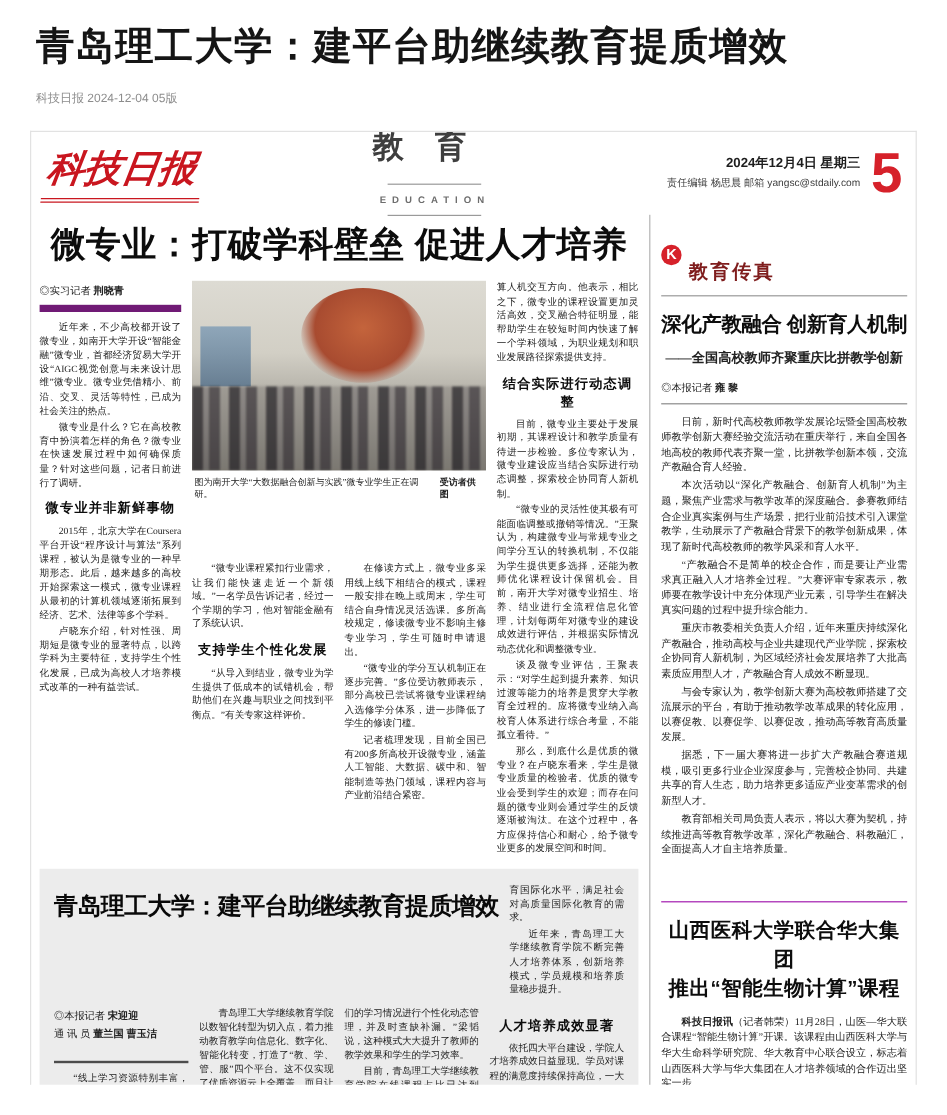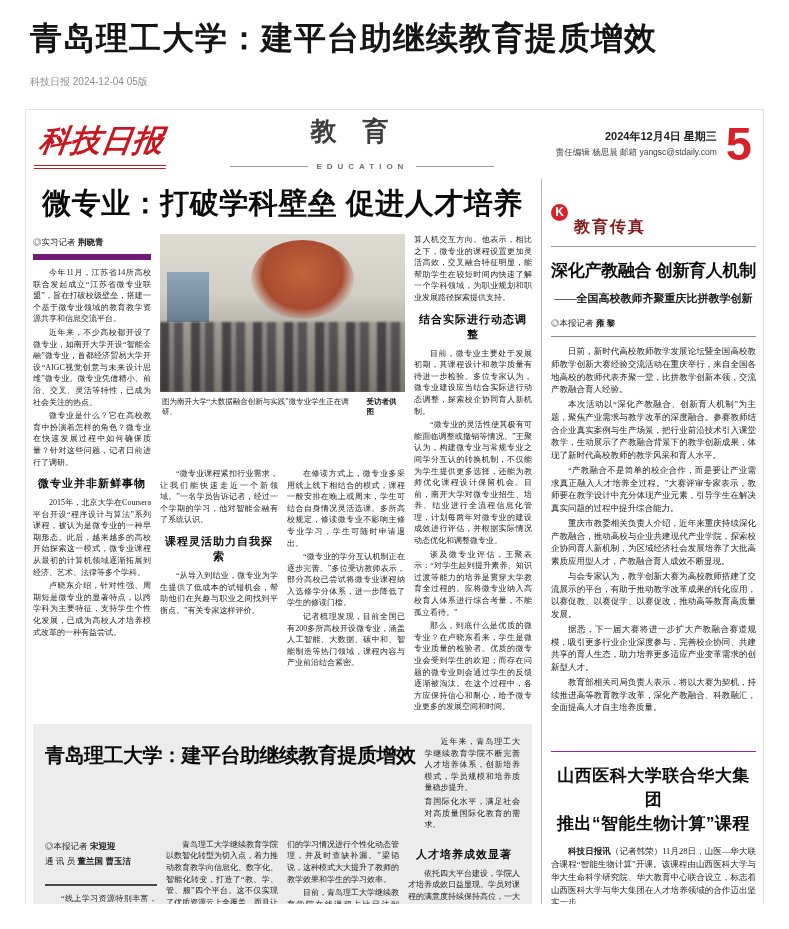--- a/index.html
+++ b/index.html
@@ -21,21 +21,21 @@
     border:1px solid #e2e2e2; border-bottom:none;
     background:#fff; padding:4px 7px 0 7px; overflow:hidden;
   }
   .masthead { display:flex; align-items:center; height:60px; padding:2px 4px; }
   .logo {
     color:#c9161f; font-family:"DejaVu Serif", serif; font-size:31px; font-weight:bold; font-style:italic;
     transform:skewX(-8deg); border-bottom:4px double #c9161f; padding:0 6px 3px 2px; white-space:nowrap;
   }
   .mast-center { flex:1; text-align:center; }
   .mast-cn { display:inline-block; font-size:26px; font-weight:900; color:#3e3e3e; letter-spacing:26px; line-height:1.1; }
-  .mast-en-row { display:flex; align-items:center; justify-content:center; gap:8px; margin-top:16px; }
+  .mast-en-row { display:flex; align-items:center; justify-content:center; gap:8px; margin-top:16px;flex-direction:column; }
   .mast-en-line { width:78px; height:1px; background:#9a9a9a; }
   .mast-en { font-size:8px; letter-spacing:5px; color:#6e6e6e; font-weight:bold; }
   .mast-right { text-align:right; line-height:1.6; margin-right:9px; white-space:nowrap; }
   .mast-date { font-size:11px; font-weight:bold; color:#1d1d1d; }
   .mast-editor { font-size:8.5px; color:#3c3c3c; }
   .page-no { font-size:47px; font-weight:900; color:#d6212a; line-height:0.95; }
 
   
   .content { display:flex; margin-top:5px; }
   .main-left { width:508px; padding-right:9px; }
@@ -117,21 +117,20 @@
 
     <div class="main-left">
       <div class="main-headline">微专业：打破学科壁垒 促进人才培养</div>
 
       <div class="main-grid">
         <div class="mg-c1">
           <div class="byline">
             <span>◎实习记者</span>
             <b>荆晓青</b>
           </div>
-          <p class="art">今年11月，江苏省14所高校联合发起成立“江苏省微专业联盟”，旨在打破校级壁垒，搭建一个基于微专业领域的教育教学资源共享和信息交流平台。</p>
           <p class="art">近年来，不少高校都开设了微专业，如南开大学开设“智能金融”微专业，首都经济贸易大学开设“AIGC视觉创意与未来设计思维”微专业。微专业凭借精小、前沿、交叉、灵活等特性，已成为社会关注的热点。</p>
           <p class="art">微专业是什么？它在高校教育中扮演着怎样的角色？微专业在快速发展过程中如何确保质量？针对这些问题，记者日前进行了调研。</p>
           <div class="subhead">微专业并非新鲜事物</div>
           <p class="art">2015年，北京大学在Coursera平台开设“程序设计与算法”系列课程，被认为是微专业的一种早期形态。此后，越来越多的高校开始探索这一模式，微专业课程从最初的计算机领域逐渐拓展到经济、艺术、法律等多个学科。</p>
           <p class="art">卢晓东介绍，针对性强、周期短是微专业的显著特点，以跨学科为主要特征，支持学生个性化发展，已成为高校人才培养模式改革的一种有益尝试。</p>
         </div>
 
         <div class="mg-photo">
           <div class="photo-box">
             <div class="ph-elephant"></div>
@@ -139,21 +138,21 @@
             <div class="ph-crowd"></div>
           </div>
           <div class="photo-caption">
             <span>图为南开大学“大数据融合创新与实践”微专业学生正在调研。</span>
             <span class="photo-credit">受访者供图</span>
           </div>
         </div>
 
         <div class="mg-c2">
           <p class="art">“微专业课程紧扣行业需求，让我们能快速走近一个新领域。”一名学员告诉记者，经过一个学期的学习，他对智能金融有了系统认识。</p>
-          <div class="subhead">课程灵活助力自我探索</div>
+          <div class="subhead">支持学生个性化发展</div>
           <p class="art">“从导入到结业，微专业为学生提供了低成本的试错机会，帮助他们在兴趣与职业之间找到平衡点。”有关专家这样评价。</p>
         </div>
 
         <div class="mg-c3">
           <p class="art">在修读方式上，微专业多采用线上线下相结合的模式，课程一般安排在晚上或周末，学生可结合自身情况灵活选课。多所高校规定，修读微专业不影响主修专业学习，学生可随时申请退出。</p>
           <p class="art">“微专业的学分互认机制正在逐步完善。”多位受访教师表示，部分高校已尝试将微专业课程纳入选修学分体系，进一步降低了学生的修读门槛。</p>
           <p class="art">记者梳理发现，目前全国已有200多所高校开设微专业，涵盖人工智能、大数据、碳中和、智能制造等热门领域，课程内容与产业前沿结合紧密。</p>
         </div>
 
         <div class="mg-c4">
@@ -163,22 +162,22 @@
           <p class="art">“微专业的灵活性使其极有可能面临调整或撤销等情况。”王聚认为，构建微专业与常规专业之间学分互认的转换机制，不仅能为学生提供更多选择，还能为教师优化课程设计保留机会。目前，南开大学对微专业招生、培养、结业进行全流程信息化管理，计划每两年对微专业的建设成效进行评估，并根据实际情况动态优化和调整微专业。</p>
           <p class="art">谈及微专业评估，王聚表示：“对学生起到提升素养、知识过渡等能力的培养是贯穿大学教育全过程的。应将微专业纳入高校育人体系进行综合考量，不能孤立看待。”</p>
           <p class="art">那么，到底什么是优质的微专业？在卢晓东看来，学生是微专业质量的检验者。优质的微专业会受到学生的欢迎；而存在问题的微专业则会通过学生的反馈逐渐被淘汰。在这个过程中，各方应保持信心和耐心，给予微专业更多的发展空间和时间。</p>
         </div>
       </div>
 
       <div class="gray-box">
         <div class="gray-top">
           <div class="gray-headline">青岛理工大学：建平台助继续教育提质增效</div>
           <div>
+            <p class="art" style="text-indent:0;">育国际化水平，满足社会对高质量国际化教育的需求。</p>
             <p class="art">近年来，青岛理工大学继续教育学院不断完善人才培养体系，创新培养模式，学员规模和培养质量稳步提升。</p>
-            <p class="art" style="text-indent:0;">育国际化水平，满足社会对高质量国际化教育的需求。</p>
           </div>
         </div>
         <div class="gray-cols">
           <div>
             <div class="gray-byline">
               <span>◎本报记者</span>
               <b>宋迎迎</b><br>
               <span>通 讯 员</span>
               <b>董兰国 曹玉洁</b>
             </div>

